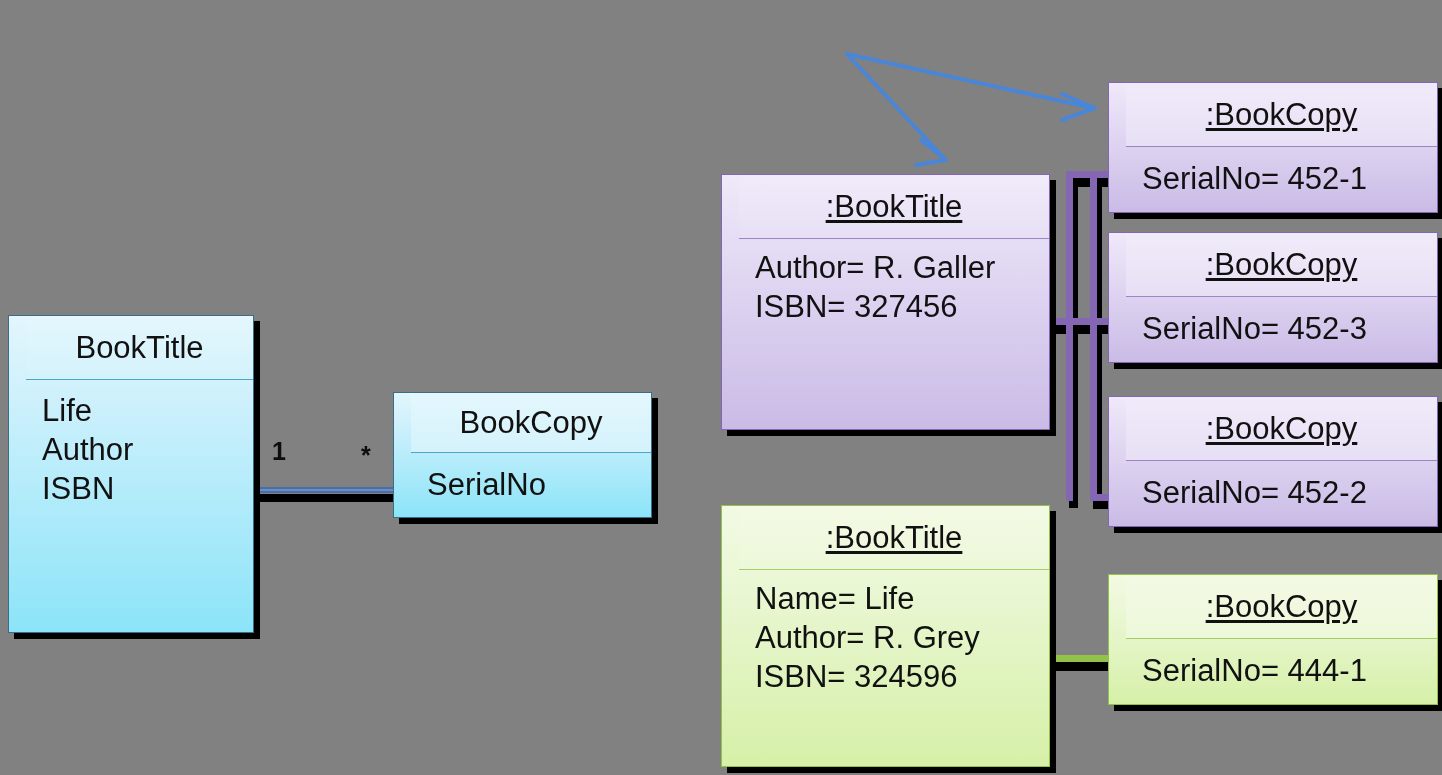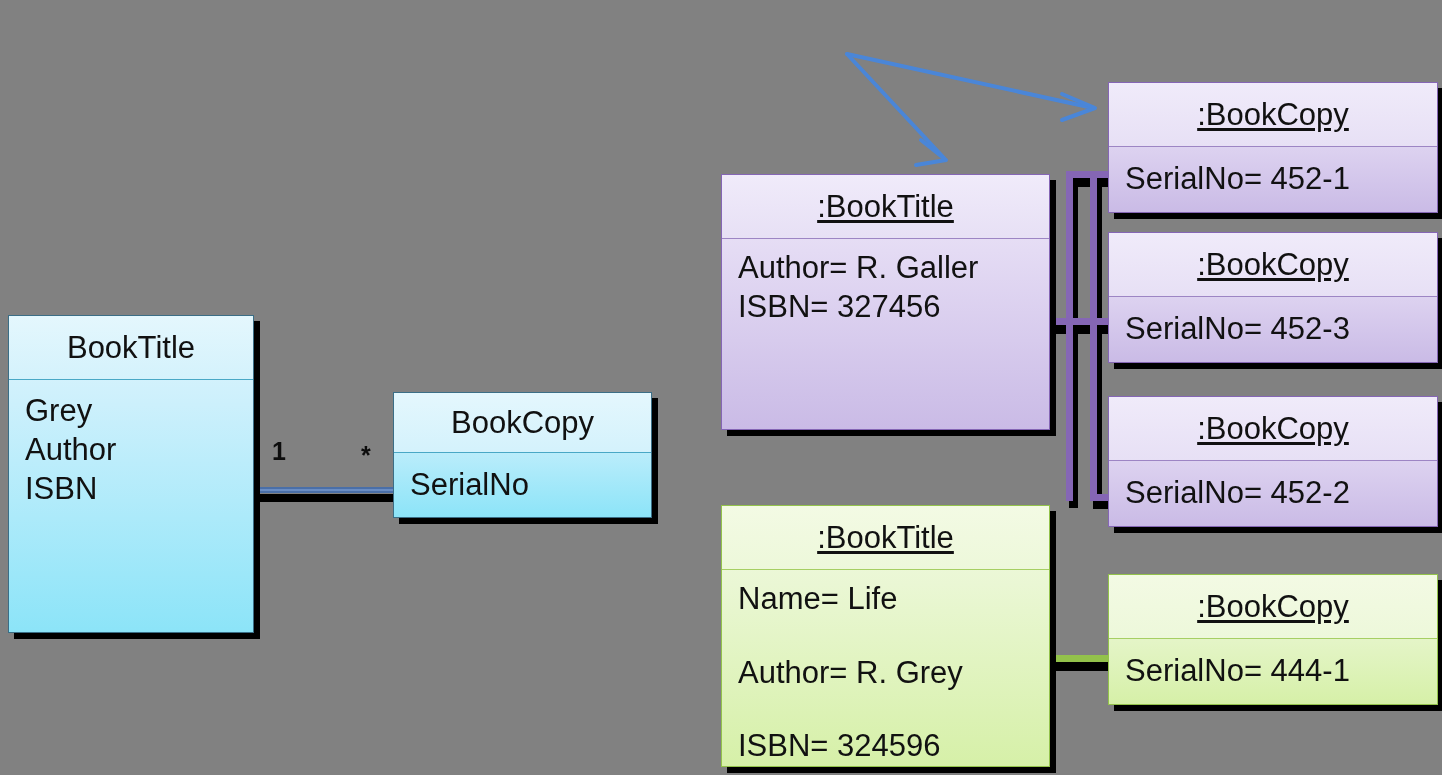--- a/index.html
+++ b/index.html
@@ -25,20 +25,21 @@
     box-sizing: border-box;
     border: 1px solid #333;
     box-shadow: 6px 6px 0 0 #000;
     z-index: 5;
   }
   .uml-box .compartment {
     box-sizing: border-box;
     display: flex;
     flex-direction: column;
     justify-content: center;
+    margin-left: 17px;
   }
   .uml-box .title-compartment {
     text-align: center;
     font-size: 31px;
     line-height: 1.0;
     color: #111;
   }
   .uml-box .attr-compartment {
     padding-left: 16px;
     font-size: 31px;
@@ -148,21 +149,21 @@
   <div class="conn-shadow" style="left:253px; top:494px; width:148px; height:8px;"></div>
   <div class="conn" style="left:250px; top:487px; width:150px; height:6px; background:#4a6fa8;"></div>
   <div class="conn" style="left:250px; top:489px; width:150px; height:2px; background:#6a8dc4;"></div>
 
   <div class="mult" style="left:272px; top:437px;">1</div>
   <div class="mult" style="left:361px; top:441px;">*</div>
 
   <div class="uml-box cls-cyan" style="left:8px; top:315px; width:246px; height:318px;">
     <div class="compartment title-compartment" style="height:64px;">BookTitle</div>
     <div class="compartment attr-compartment" style="height:250px; justify-content:flex-start; padding-top:12px;">
-      <div class="attr-row">Grey</div>
+      <div class="attr-row">Life</div>
       <div class="attr-row">Author</div>
       <div class="attr-row">ISBN</div>
     </div>
   </div>
 
   <div class="uml-box cls-cyan" style="left:393px; top:392px; width:259px; height:126px;">
     <div class="compartment title-compartment txt-purple" style="height:60px;">BookCopy</div>
     <div class="compartment attr-compartment txt-purple" style="height:64px;">
       <div class="attr-row">SerialNo</div>
     </div>
@@ -217,21 +218,21 @@
     </div>
   </div>
 
   <div class="conn-shadow" style="left:1050px; top:662px; width:62px; height:9px;"></div>
   <div class="conn" style="left:1046px; top:655px; width:64px; height:7px; background:#93c24b;"></div>
 
   <div class="uml-box obj-green" style="left:721px; top:505px; width:329px; height:262px;">
     <div class="compartment title-compartment" style="height:64px;">
       <span class="obj-title-underline">:BookTitle</span>
     </div>
-    <div class="compartment attr-compartment" style="height:196px; justify-content:space-between; padding-top:10px;">
+    <div class="compartment attr-compartment" style="height:196px; justify-content:flex-start; padding-top:10px;">
       <div class="attr-row">Name= Life</div>
       <div class="attr-row">Author= R. Grey</div>
       <div class="attr-row">ISBN= 324596</div>
     </div>
   </div>
 
   <div class="uml-box obj-green" style="left:1108px; top:574px; width:330px; height:131px;">
     <div class="compartment title-compartment" style="height:64px;">
       <span class="obj-title-underline">:BookCopy</span>
     </div>

